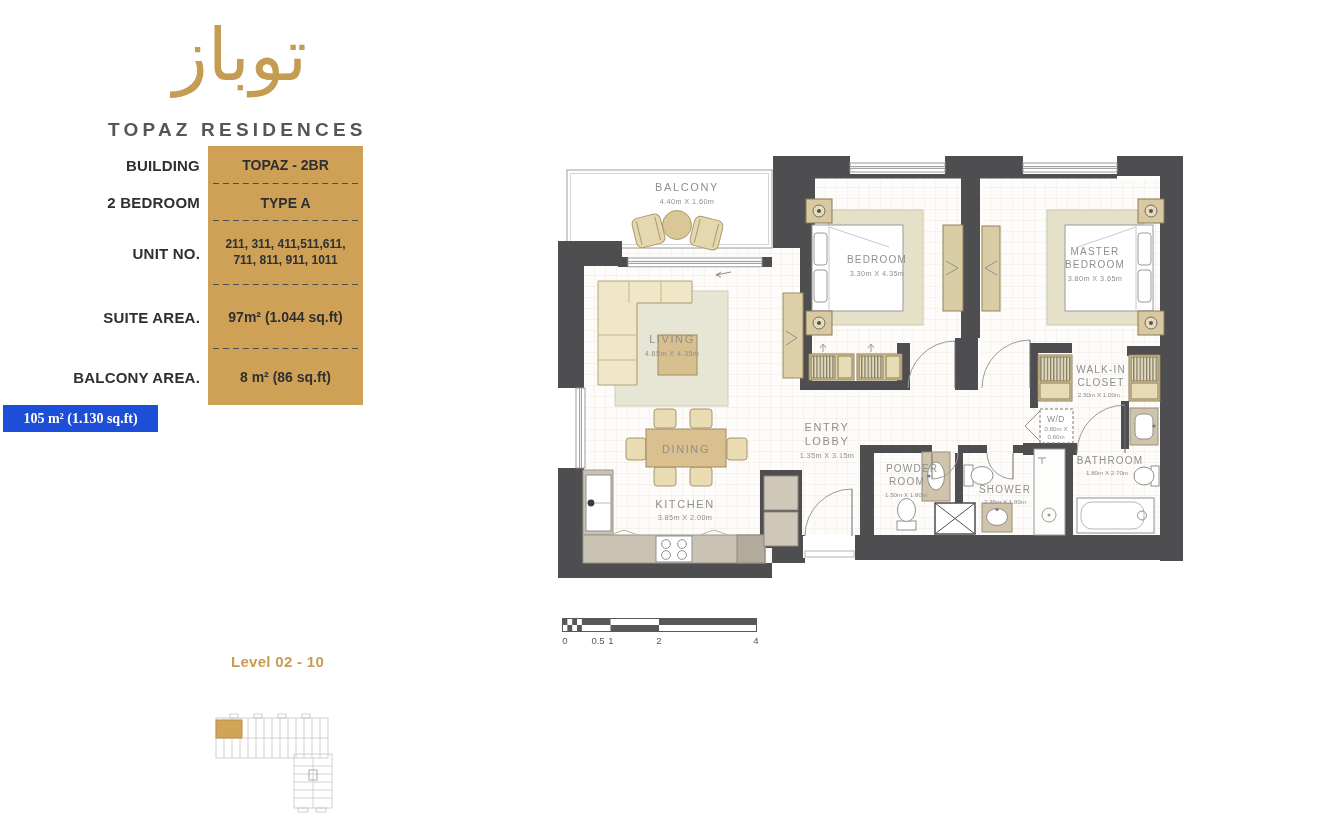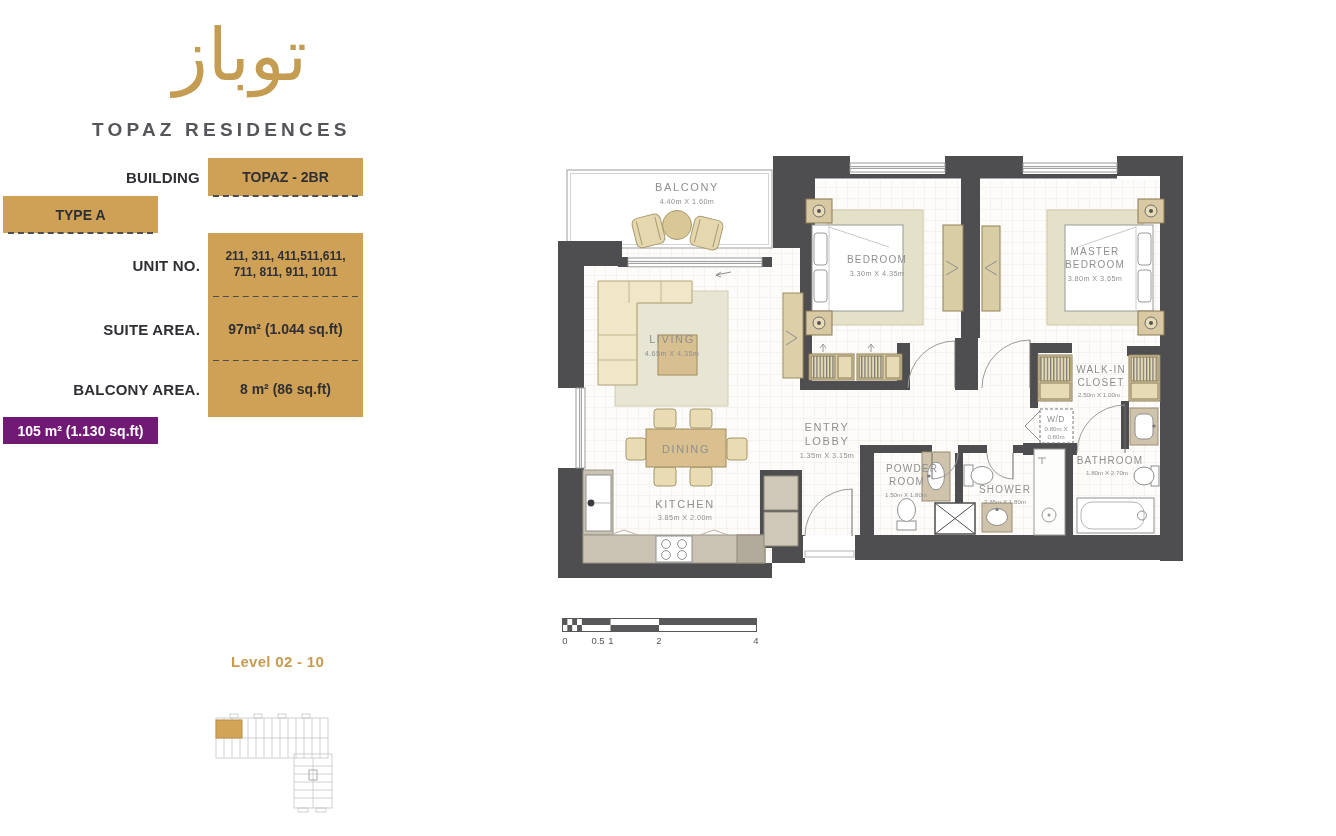--- a/index.html
+++ b/index.html
@@ -2,35 +2,35 @@
 <html><head>
 <meta charset="utf-8">
 <style>
   html,body{margin:0;padding:0;background:#ffffff;}
   .canvas{position:relative;width:1336px;height:836px;background:#ffffff;overflow:hidden;
           font-family:"Liberation Sans",sans-serif;}
   
   .logo-arabic{position:absolute;left:135px;top:-4px;width:210px;height:118px;
       text-align:center;font-family:"DejaVu Sans",sans-serif;font-size:72px;line-height:118px;
       color:#c49c52;}
-  .brand-word{position:absolute;left:92px;top:119px;width:260px;text-align:left;
+  .brand-word{position:absolute;left:108px;top:119px;width:260px;text-align:left;
       font-size:19px;font-weight:bold;letter-spacing:4.2px;color:#55565a;}
   
-  .specs{position:absolute;left:0;top:158px;width:379px;}
+  .specs{position:absolute;left:0;top:146px;width:379px;}
   .spec-row{display:flex;align-items:stretch;}
   .spec-label{width:205px;display:flex;align-items:center;justify-content:flex-end;
       padding-right:5px;box-sizing:border-box;font-size:15px;font-weight:bold;color:#2e2f33;
       letter-spacing:.2px;}
   .spec-value{width:155px;margin-left:3px;background:#cfa156;display:flex;flex-direction:column;
       align-items:center;justify-content:center;font-weight:bold;color:#2e2f33;font-size:14px;
       position:relative;text-align:center;box-sizing:border-box;padding:0 2px;}
   .spec-value.dash:after{content:"";position:absolute;left:5px;right:5px;bottom:-1px;
       border-top:2px dashed #4c4d51;}
   .spec-value.small{font-size:12px;line-height:1.3;}
-  .spec-value.total{background:#701a75;color:#ffffff;}
+  .spec-value.total{background:#1d4ed8;color:#ffffff;font-family:Liberation Serif, serif;}
   
   .plan{position:absolute;left:550px;top:143px;}
   .plan text{font-family:"Liberation Sans",sans-serif;fill:#8f8f8f;}
   .rname{font-size:11px;letter-spacing:1.6px;}
   .rnamesm{font-size:10px;letter-spacing:1.2px;}
   .rdims{font-size:7.3px;fill:#9b9b9b;letter-spacing:.4px;}
   .rtiny{font-size:6.2px;fill:#9b9b9b;}
   .wdname{font-size:8.5px;letter-spacing:.5px;}
   
   .scalebar{position:absolute;left:562px;top:618px;width:210px;height:34px;}
@@ -47,20 +47,21 @@
 
   <div class="logo-arabic">توباز</div>
   <div class="brand-word">TOPAZ RESIDENCES</div>
 
   <div class="specs">
     <div class="spec-row" style="height:38px">
       <div class="spec-label">BUILDING</div>
       <div class="spec-value dash">TOPAZ - 2BR</div>
     </div>
     <div class="spec-row" style="height:37px">
+      <div class="spec-label">2 BEDROOM</div>
       <div class="spec-value dash">TYPE A</div>
     </div>
     <div class="spec-row" style="height:64px">
       <div class="spec-label">UNIT NO.</div>
       <div class="spec-value dash small">
         <div>211, 311, 411,511,611,</div>
         <div>711, 811, 911, 1011</div>
       </div>
     </div>
     <div class="spec-row" style="height:64px">

